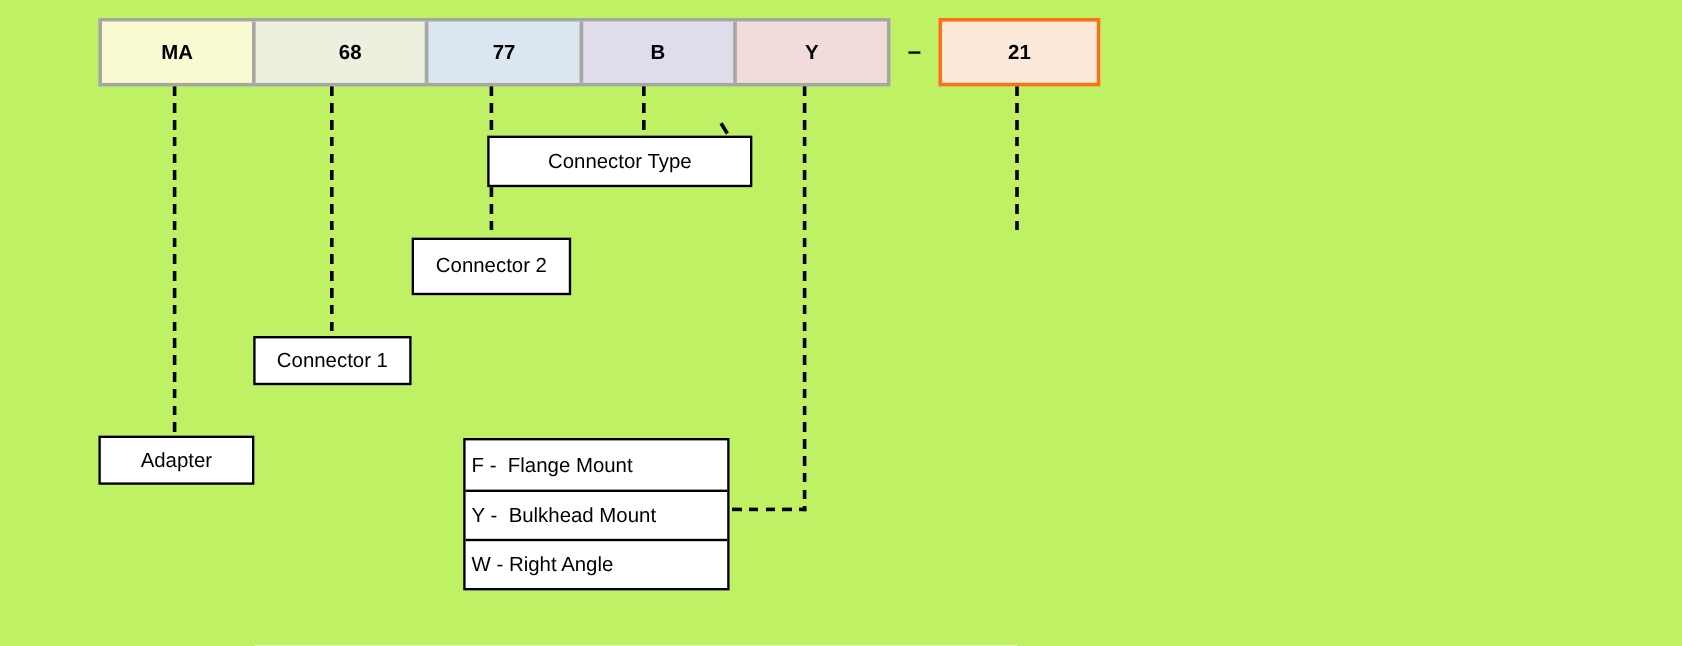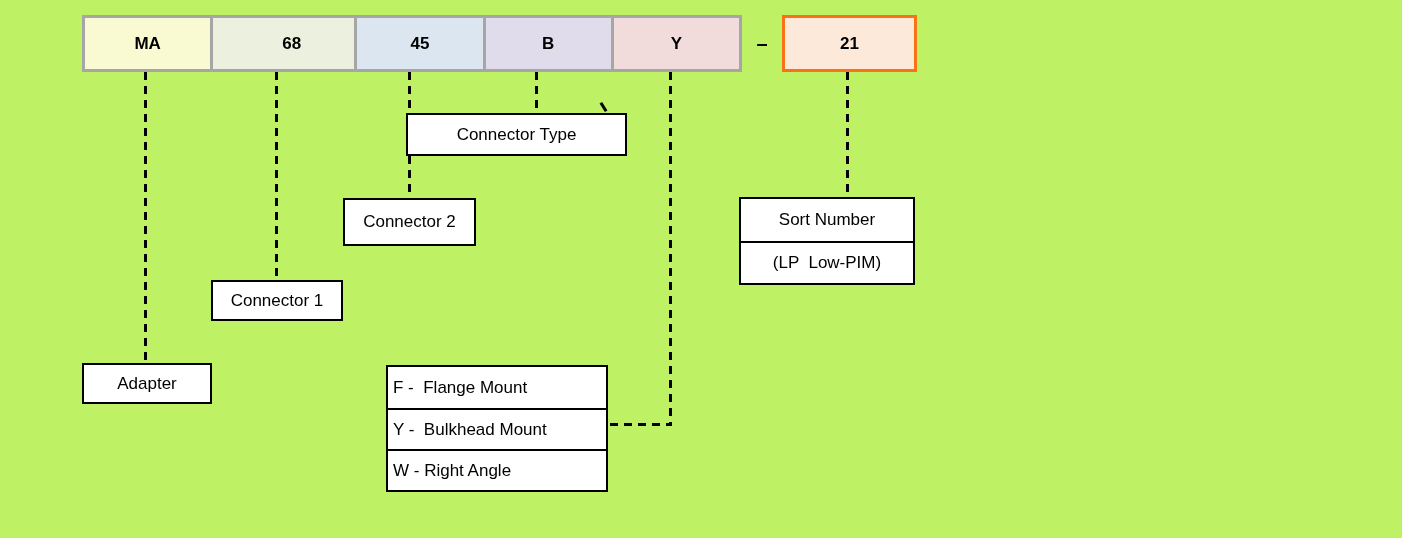--- a/index.html
+++ b/index.html
@@ -54,21 +54,21 @@
   }
 </style>
 </head>
 <body>
 
 <div id="canvas">
 
   <div class="pn-box" style="left:82px;top:15px;width:660px;height:57px;">
     <div class="pn-seg" style="background: rgb(250, 250, 210);">MA</div>
     <div class="pn-seg" style="background: rgb(235, 241, 222); padding-left: 16px;">68</div>
-    <div class="pn-seg" style="background: rgb(220, 230, 241);">45</div>
+    <div class="pn-seg" style="background: rgb(220, 230, 241);">77</div>
     <div class="pn-seg" style="background: rgb(224, 220, 236);">B</div>
     <div class="pn-seg" style="background: rgb(242, 220, 219);">Y</div>
   </div>
 
   <div class="pn-sep" style="left:742px;top:15px;width:40px;height:57px;">–</div>
 
   <div class="pn-suffix" style="left: 782px; top: 15px; width: 135px; height: 57px; background: rgb(253, 233, 217);">21</div>
 
   <div class="vline" style="left:144px;top:72px;height:292px;"></div>
   <div class="vline" style="left:275px;top:72px;height:209px;"></div>
@@ -76,24 +76,20 @@
   <div class="vline" style="left:535px;top:72px;height:42px;"></div>
   <div class="vline" style="left:669px;top:72px;height:354px;"></div>
   <div class="hline" style="left:610px;top:423px;width:62px;"></div>
   <div class="vline" style="left:846px;top:72px;height:125px;"></div>
   <div class="tick" style="left:602px;top:102px;"></div>
 
   <div class="lbl" style="left:406px;top:113px;width:221px;height:43px;">Connector Type</div>
 
   <div class="lbl" style="left:343px;top:198px;width:133px;height:48px;">Connector 2</div>
 
-  <div class="stack" style="left:739px;top:197px;width:176px;">
-    <div class="row">Sort Number</div>
-    <div class="row">(LP  Low-PIM)</div>
-  </div>
 
   <div class="lbl" style="left:211px;top:280px;width:132px;height:41px;">Connector 1</div>
 
   <div class="lbl" style="left:82px;top:363px;width:130px;height:41px;">Adapter</div>
 
   <div class="stack mounts" style="left:386px;top:365px;width:222px;">
     <div class="row">F -  Flange Mount</div>
     <div class="row">Y -  Bulkhead Mount</div>
     <div class="row">W - Right Angle</div>
   </div>

